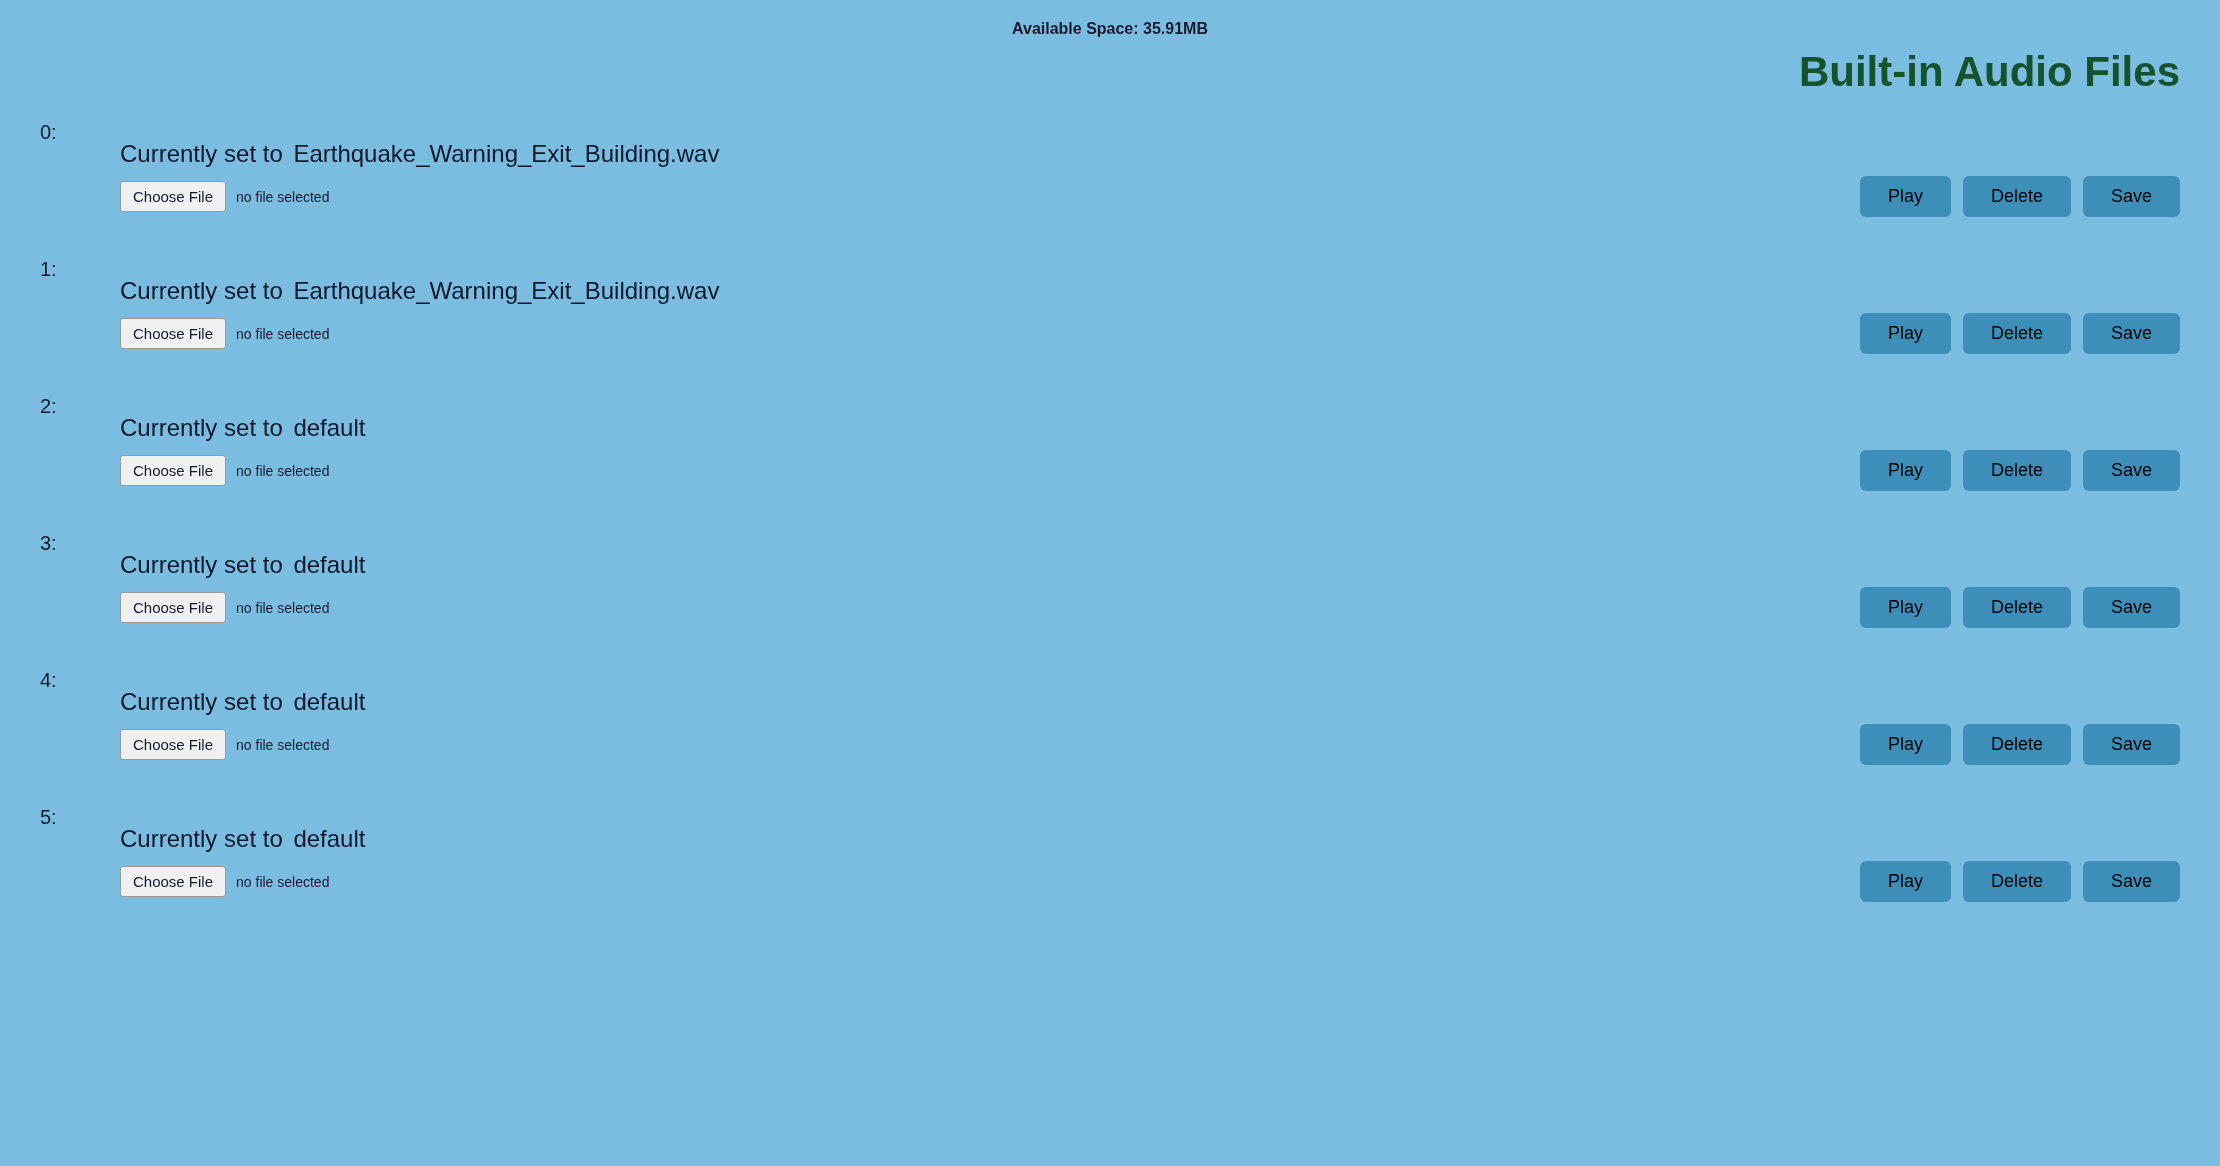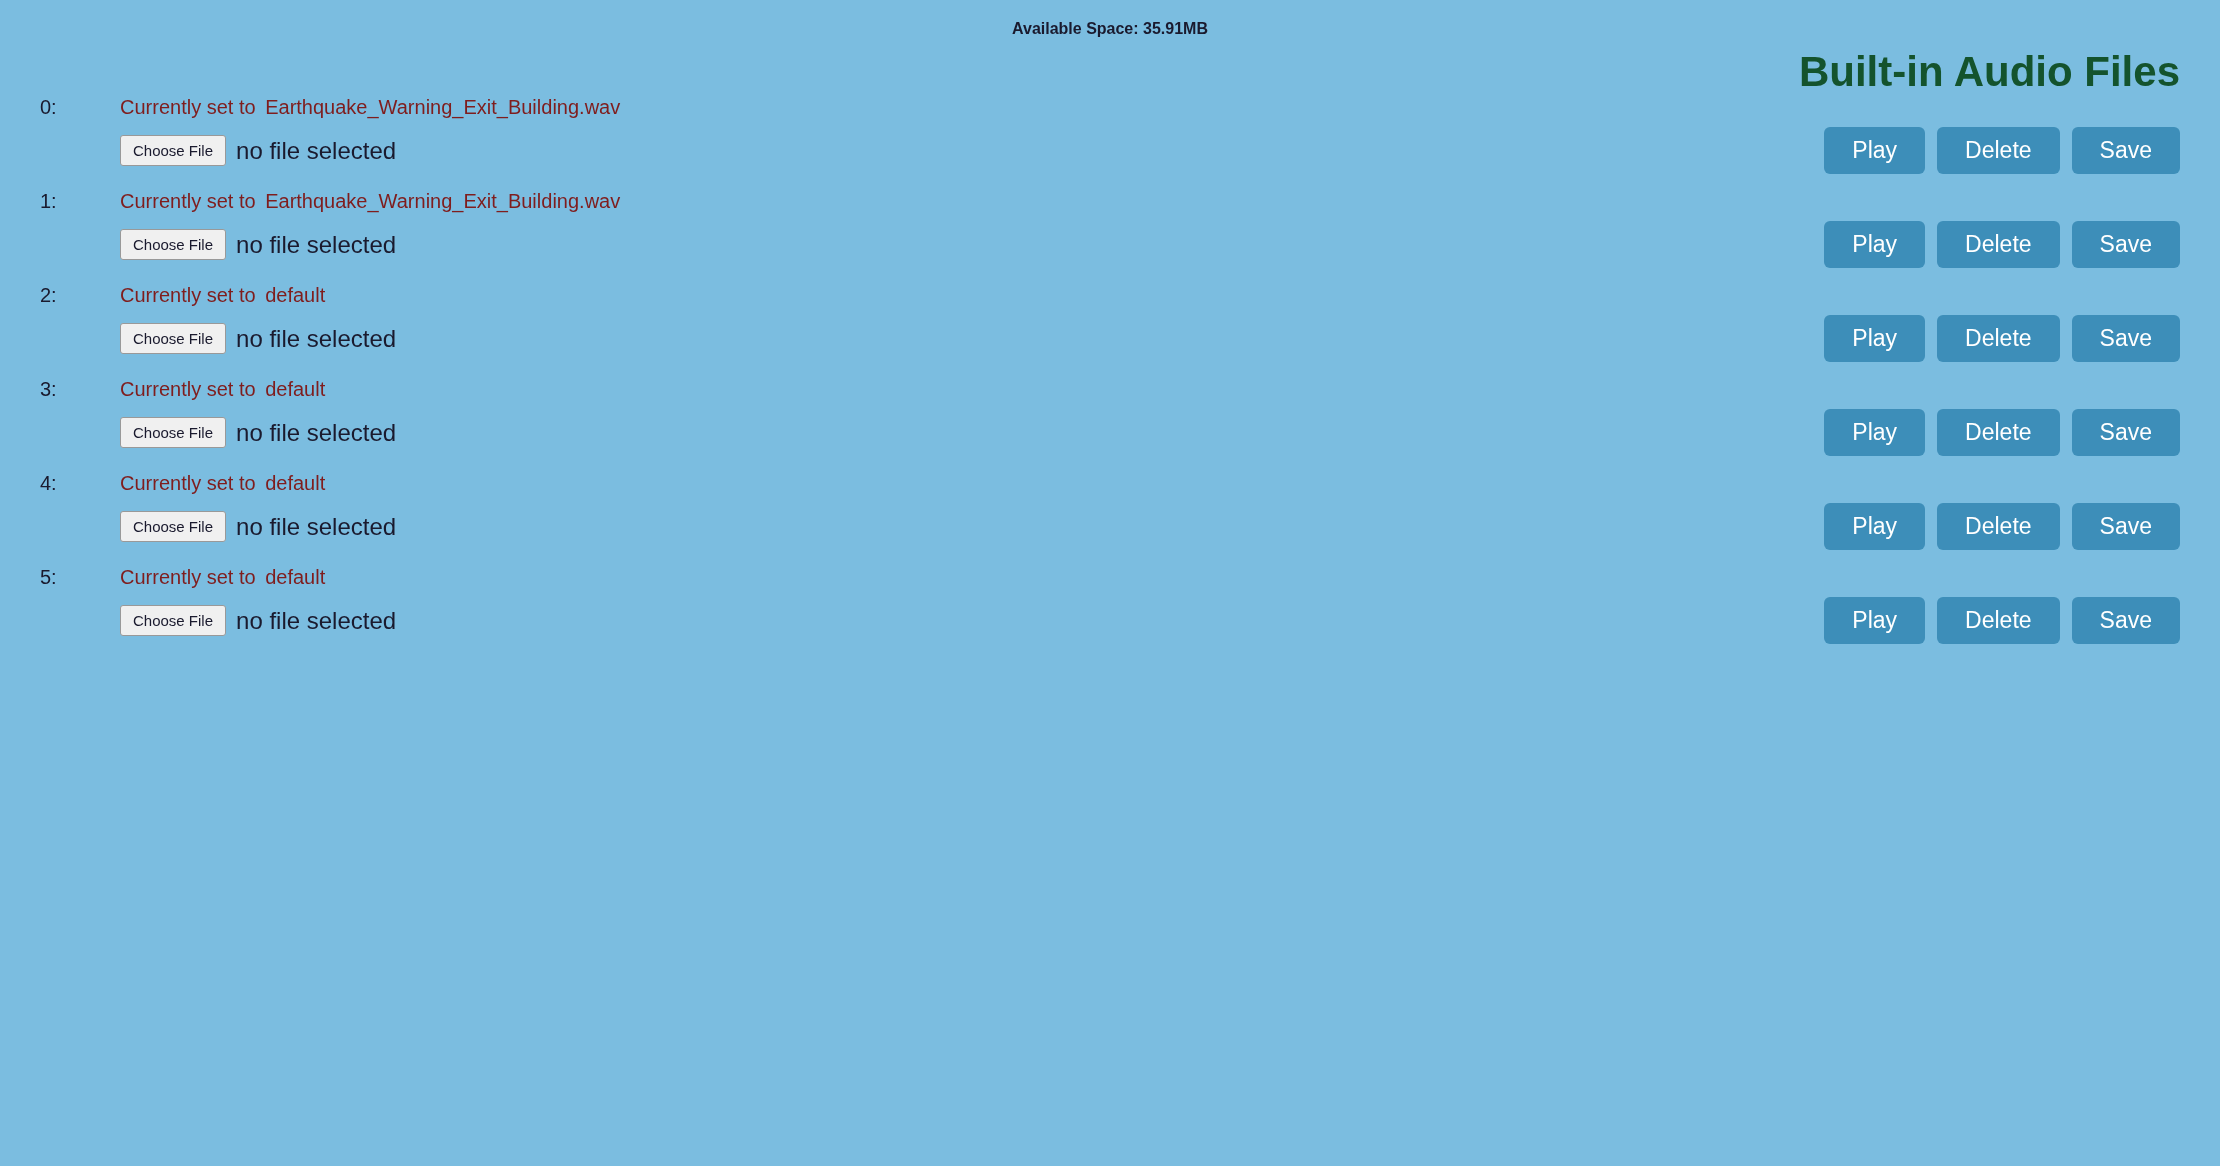--- a/index.html
+++ b/index.html
@@ -45,22 +45,23 @@
     }
 
     .entry-index {
       font-size: 20px;
       font-weight: 500;
       color: #1a1a2e;
       min-width: 80px;
     }
 
     .entry-current {
-      font-size: 20px;
-      color: #7f1d1d;
+      font-size: 24px;
+      color: #0f172a;
+      margin-top: 44px;
     }
 
     .entry-current .label {
       margin-right: 4px;
     }
 
     .entry-current .value {
       font-style: normal;
     }
 
@@ -83,36 +84,36 @@
       border: 1px solid #999;
       padding: 6px 12px;
       font-size: 15px;
       color: #1a1a2e;
       cursor: pointer;
       border-radius: 3px;
       white-space: nowrap;
     }
 
     .no-file-label {
-      font-size: 24px;
+      font-size: 14px;
       color: #1a1a2e;
       white-space: nowrap;
     }
 
     .action-buttons {
       display: flex;
       gap: 12px;
       margin-left: auto;
     }
 
     .btn-play, .btn-delete, .btn-save {
       padding: 10px 28px;
-      font-size: 23px;
+      font-size: 18px;
       font-weight: 500;
-      color: #ffffff;
+      color: #000000;
       border: none;
       border-radius: 6px;
       cursor: pointer;
       min-width: 90px;
     }
 
     .btn-play {
       background-color: #3d8eb9;
     }
 

